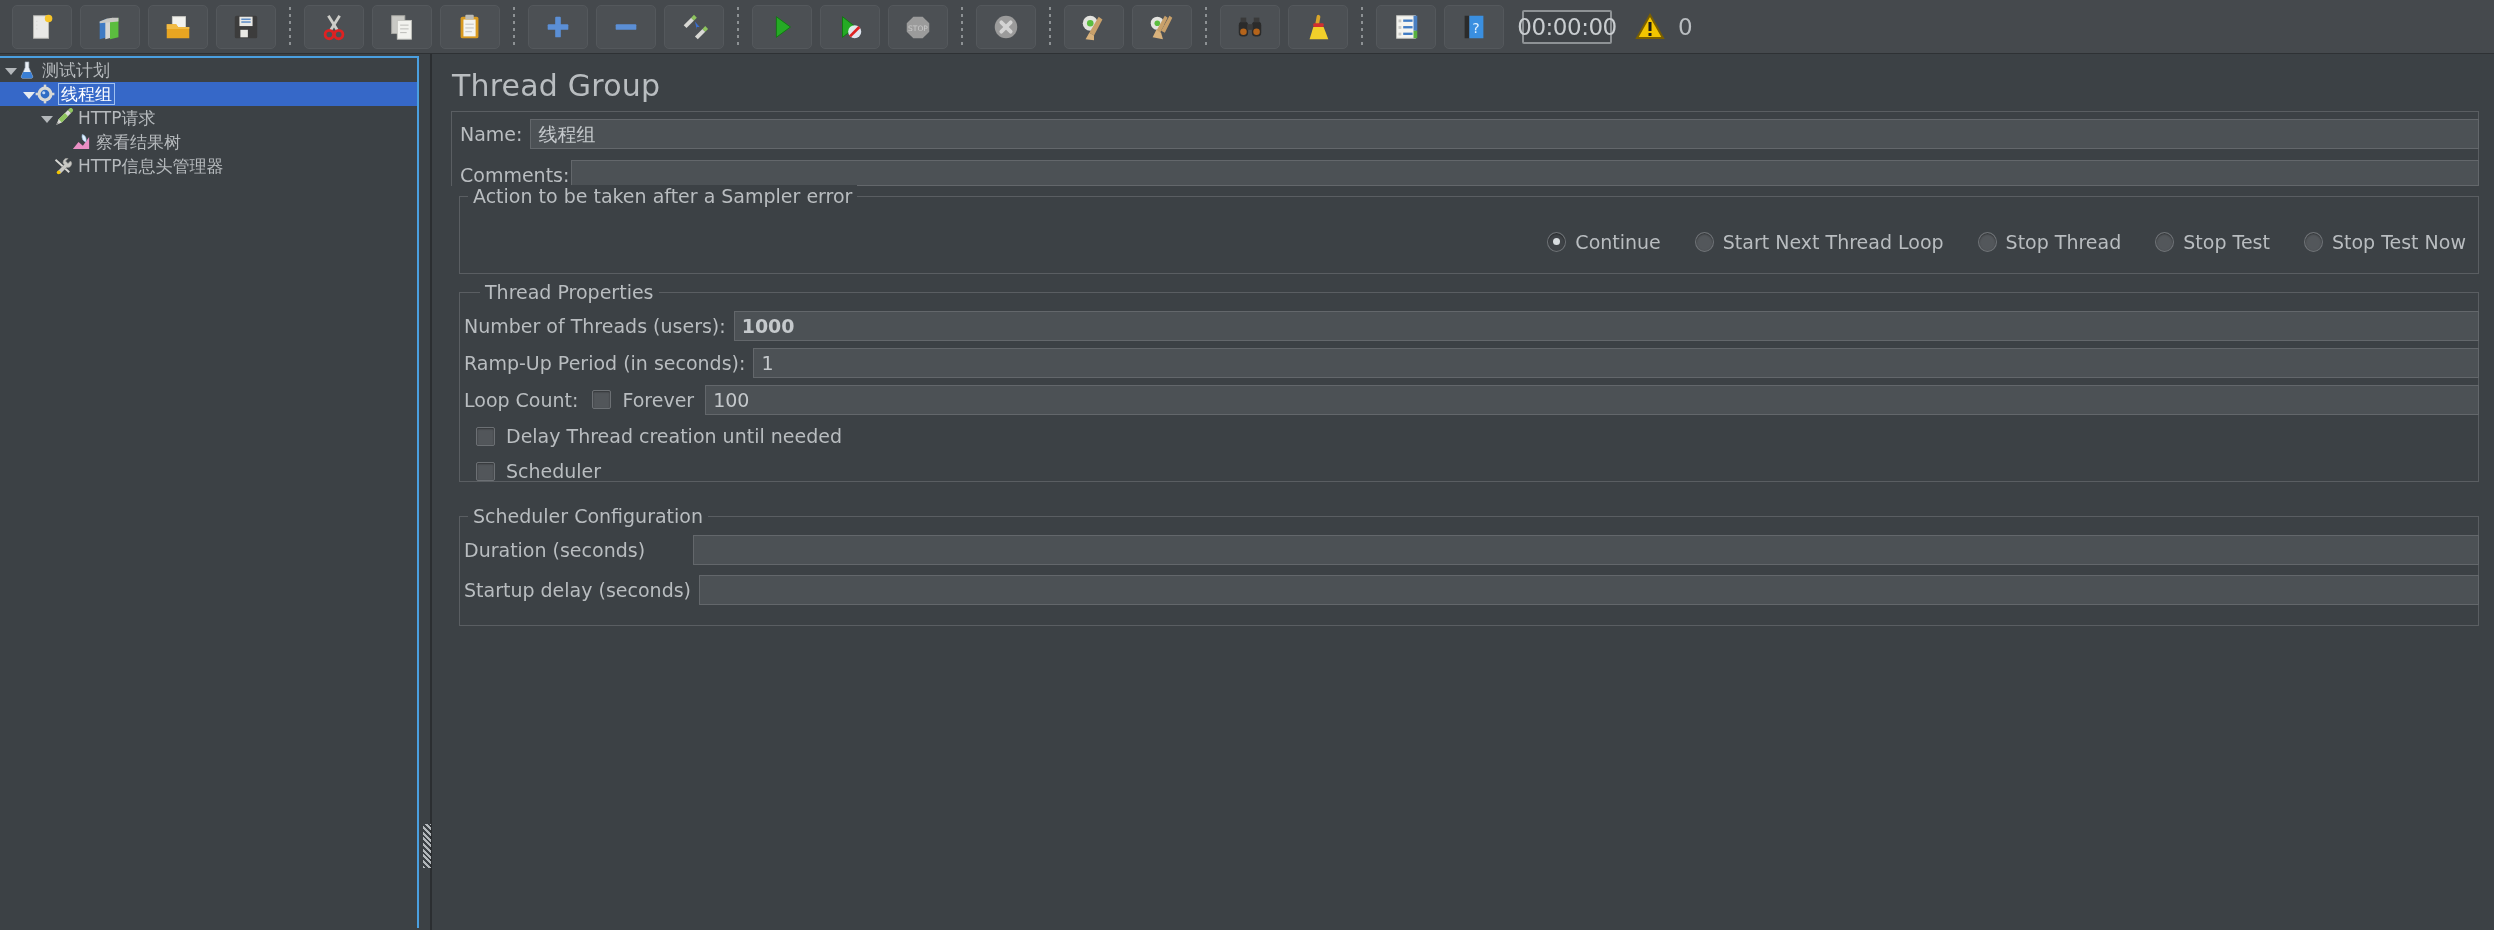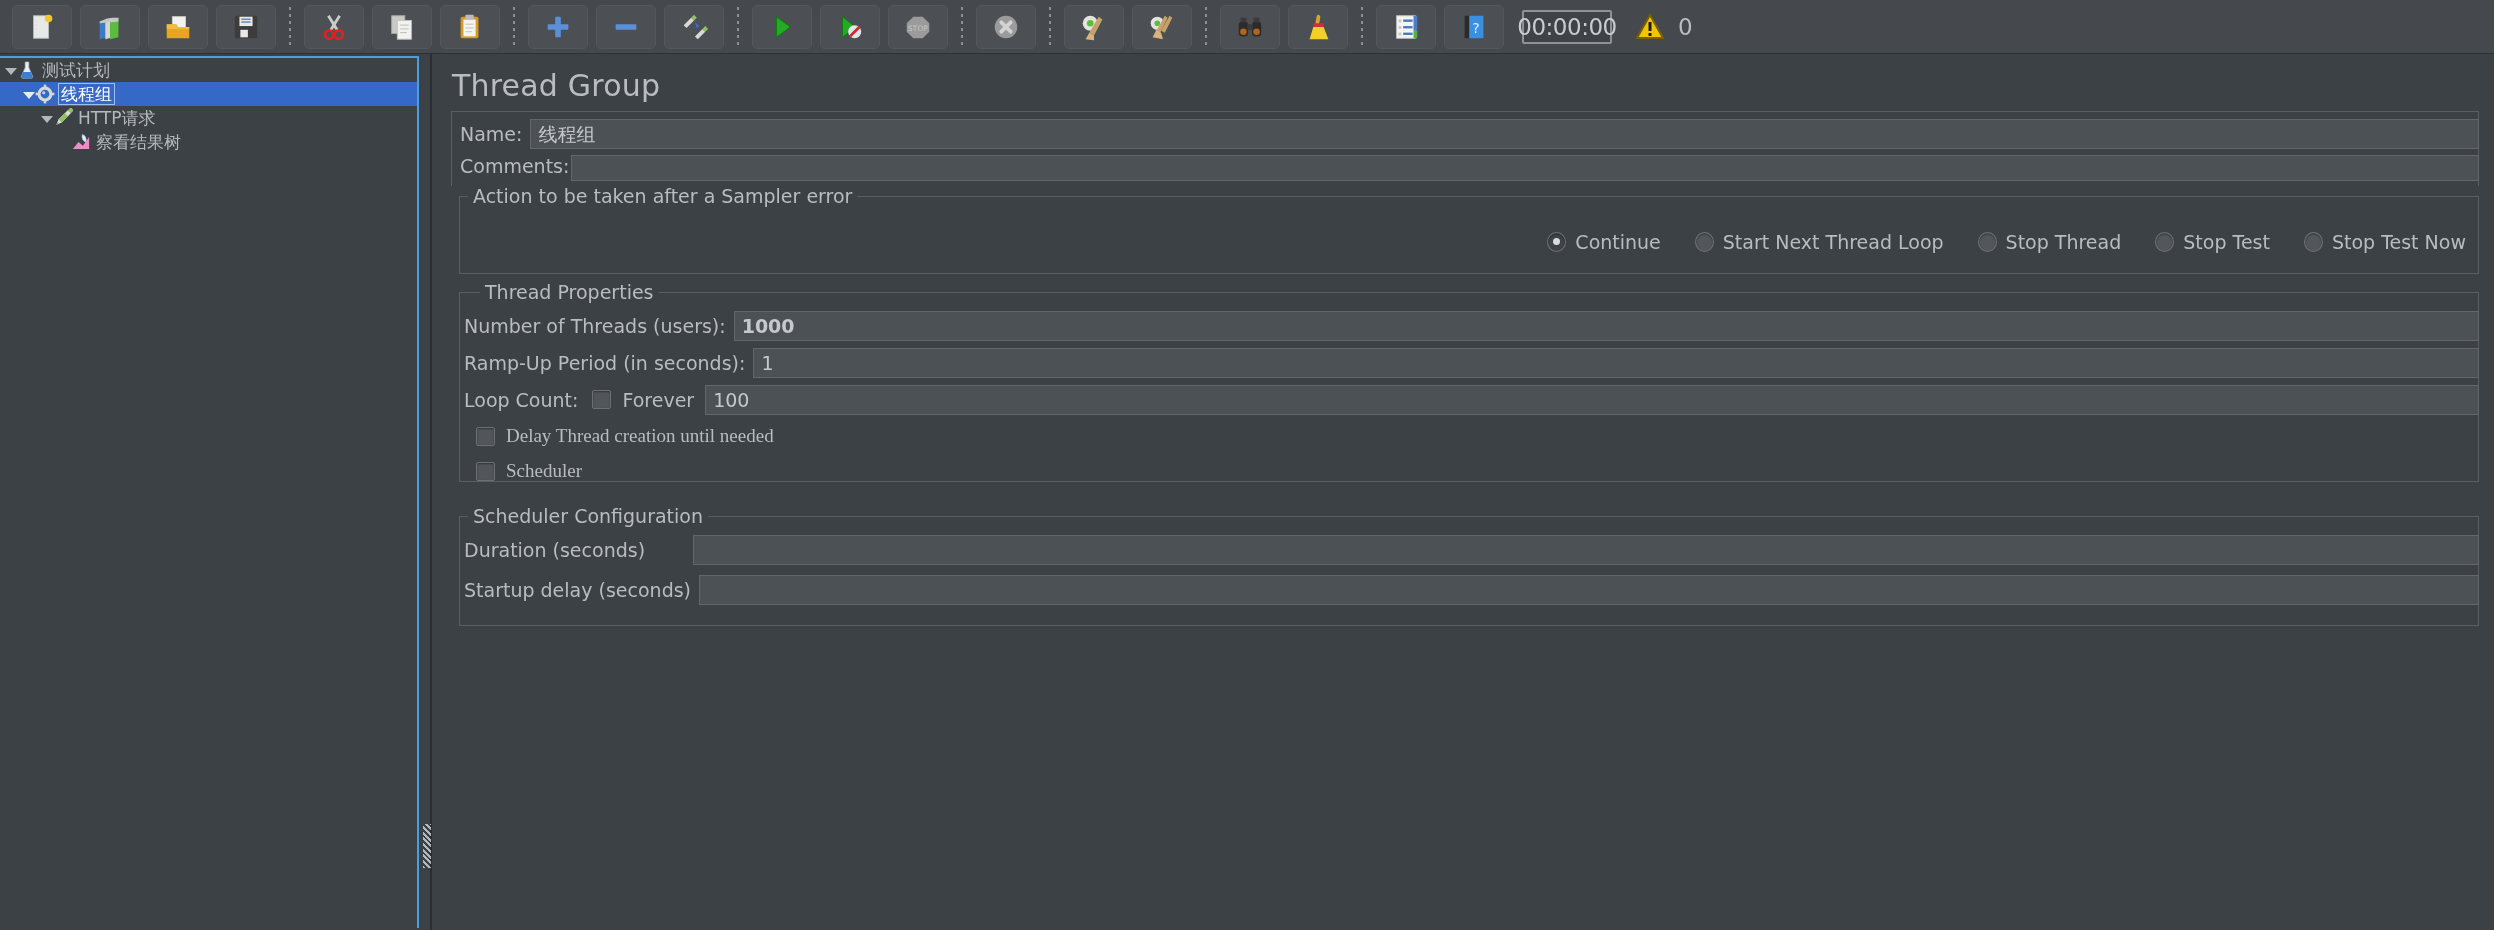--- a/index.html
+++ b/index.html
@@ -252,21 +252,20 @@
     background: #52565a;
     border: 1px solid #6c7074;
     border-radius: 2px;
     flex: none;
     box-shadow: inset 0 1px 2px rgba(0,0,0,0.4);
   }
   .cb-row {
     display: flex;
     align-items: center;
     height: 34px;
-    font-family: Liberation Serif, serif;
   }
   .cb-label {
     color: #b9bdc0;
     font-size: 19px;
     margin-left: 11px;
     white-space: nowrap;
   }
 </style>
 </head>
 <body>
@@ -562,40 +561,53 @@
           <div class="tree-row" style="padding-left: 58px;">
             <span class="twisty" style="visibility: hidden;"></span>
             <span class="tree-icon">
               <svg class="tb-icon" width="20" height="20" viewBox="0 0 32 32">
                 <path d="M3 27 L12 16 L19 22 L29 8 L29 27 Z" fill="#e98fc4"></path>
                 <path d="M18 4 a7 9 0 0 1 6 12 a7 9 0 0 1 -6 -12 Z" fill="#dff0ff" stroke="#9bbede"></path>
               </svg>
             </span>
             <span class="tree-label">察看结果树</span>
           </div>
+          <div class="tree-row" style="padding-left: 40px;">
+            <span class="twisty" style="visibility: hidden;"></span>
+            <span class="tree-icon">
+              <svg class="tb-icon" width="20" height="20" viewBox="0 0 32 32">
+                <g stroke="#d8d8d4" stroke-width="3">
+                  <line x1="4" y1="6" x2="26" y2="26"></line>
+                </g>
+                <path d="M24 4 a6 6 0 0 0 -6 10 l-10 10 l4 4 l10 -10 a6 6 0 0 0 6 -10 l-4 4 l-4 -4 Z" fill="#c9c9c5" stroke="#9a9a96"></path>
+                <circle cx="9" cy="26" r="3" fill="#f2c500"></circle>
+              </svg>
+            </span>
+            <span class="tree-label">HTTP信息头管理器</span>
+          </div>
         </div>
     </div>
 
     <div class="divider">
       <div class="div-line"></div>
       <div class="grip"></div>
     </div>
 
     <div class="right-panel">
 
       <div class="panel-title">Thread Group</div>
 
       <div class="groupbox" style="margin-top:8px; width:2028px; border:none;">
 
         <div style="border:1px solid #5a5e62; border-bottom:none; height:44px; display:flex; align-items:center; padding-left:8px; box-sizing:border-box;">
           <span class="lbl">Name:</span>
           <span class="field" style="flex:1; margin-left:8px; margin-right:-1px;">线程组</span>
         </div>
 
-        <div style="border-left:1px solid #5a5e62; border-right:1px solid #5a5e62; height:31px; display:flex; align-items:flex-start; padding-left:8px; box-sizing:border-box;">
+        <div style="border-left:1px solid #5a5e62; border-right:1px solid #5a5e62; height:31px; display:flex; align-items:flex-end; padding-left:8px; box-sizing:border-box;">
           <span class="lbl">Comments:</span>
           <span class="field" style="flex:1; margin-left:2px; margin-right:-1px; height:26px; line-height:24px;"></span>
         </div>
 
         <div style="position:relative; border:1px solid #5a5e62; margin:10px 0 0 8px; height:78px; box-sizing:border-box;">
           <div class="gb-title" style="position:absolute; top:-12px; left:8px; background:#3c4145; padding:0 5px; color:#b9bdc0; font-size:19px; line-height:22px;">Action to be taken after a Sampler error</div>
           <div class="radio-row" id="sampler-radios" style="margin-top:24px;">
               <div class="radio-item checked">
                 <span class="radio-dot"></span>
                 <span class="radio-label">Continue</span>

